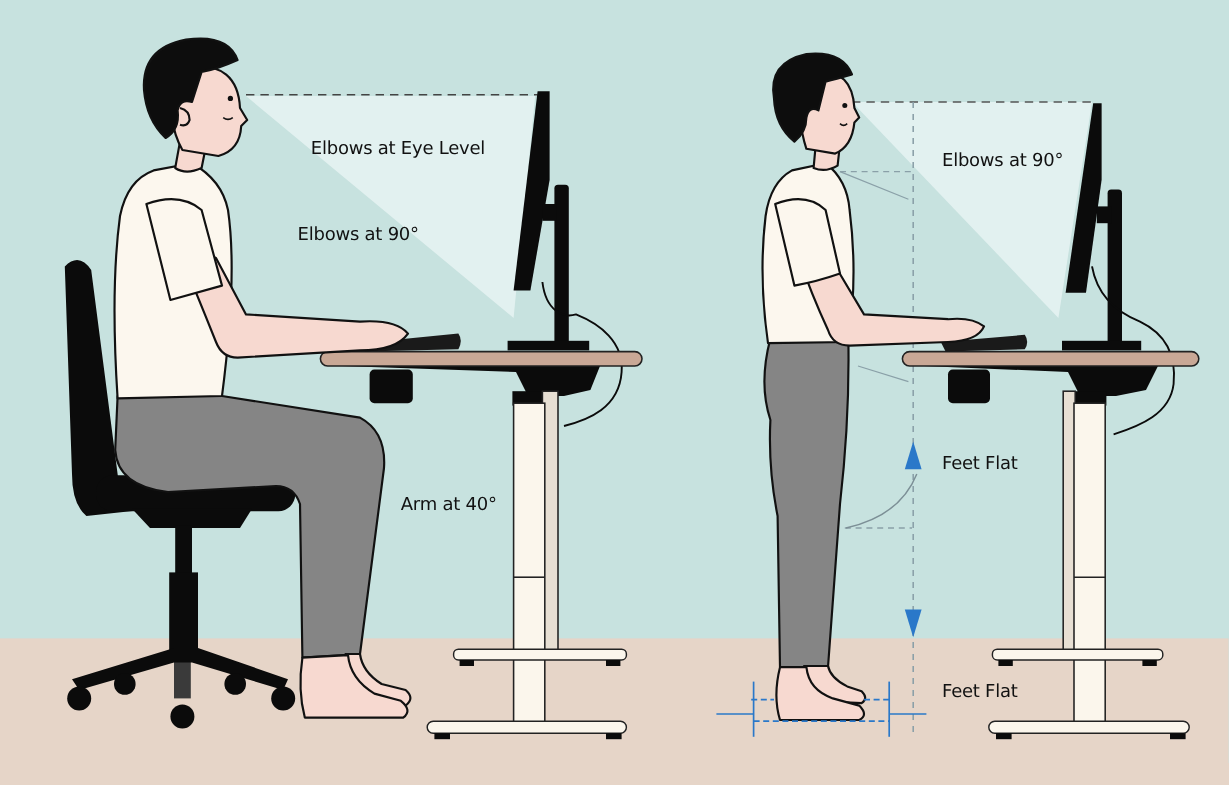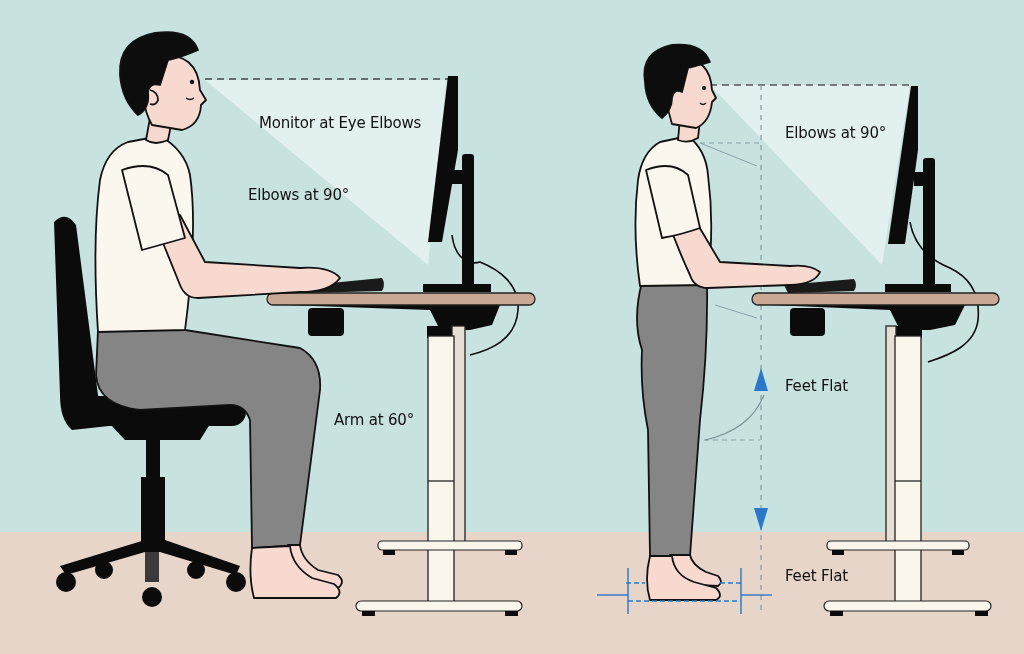--- a/index.html
+++ b/index.html
@@ -143,19 +143,19 @@
         <line x1="741" y1="568" x2="741" y2="614"></line>
         <line x1="597" y1="595" x2="628" y2="595"></line>
         <line x1="741" y1="595" x2="772" y2="595"></line>
         <line x1="626" y1="583" x2="645" y2="583" stroke-dasharray="5,3"></line>
         <line x1="720" y1="583" x2="744" y2="583" stroke-dasharray="5,3"></line>
         <line x1="628" y1="601" x2="741" y2="601" stroke-dasharray="5,3"></line>
       </g>
     </g>
   </svg>
 
-  <div class="label" style="left:259px; top:114px;">Monitor at Eye Elbows</div>
+  <div class="label" style="left:259px; top:114px;">Elbows at Eye Level</div>
   <div class="label" style="left:248px; top:186px;">Elbows at 90°</div>
-  <div class="label" style="left:334px; top:411px;">Arm at 60°</div>
+  <div class="label" style="left:334px; top:411px;">Arm at 40°</div>
   <div class="label" style="left:785px; top:124px;">Elbows at 90°</div>
   <div class="label" style="left:785px; top:377px;">Feet Flat</div>
   <div class="label" style="left:785px; top:567px;">Feet Flat</div>
 </div>
 
 </body></html>

